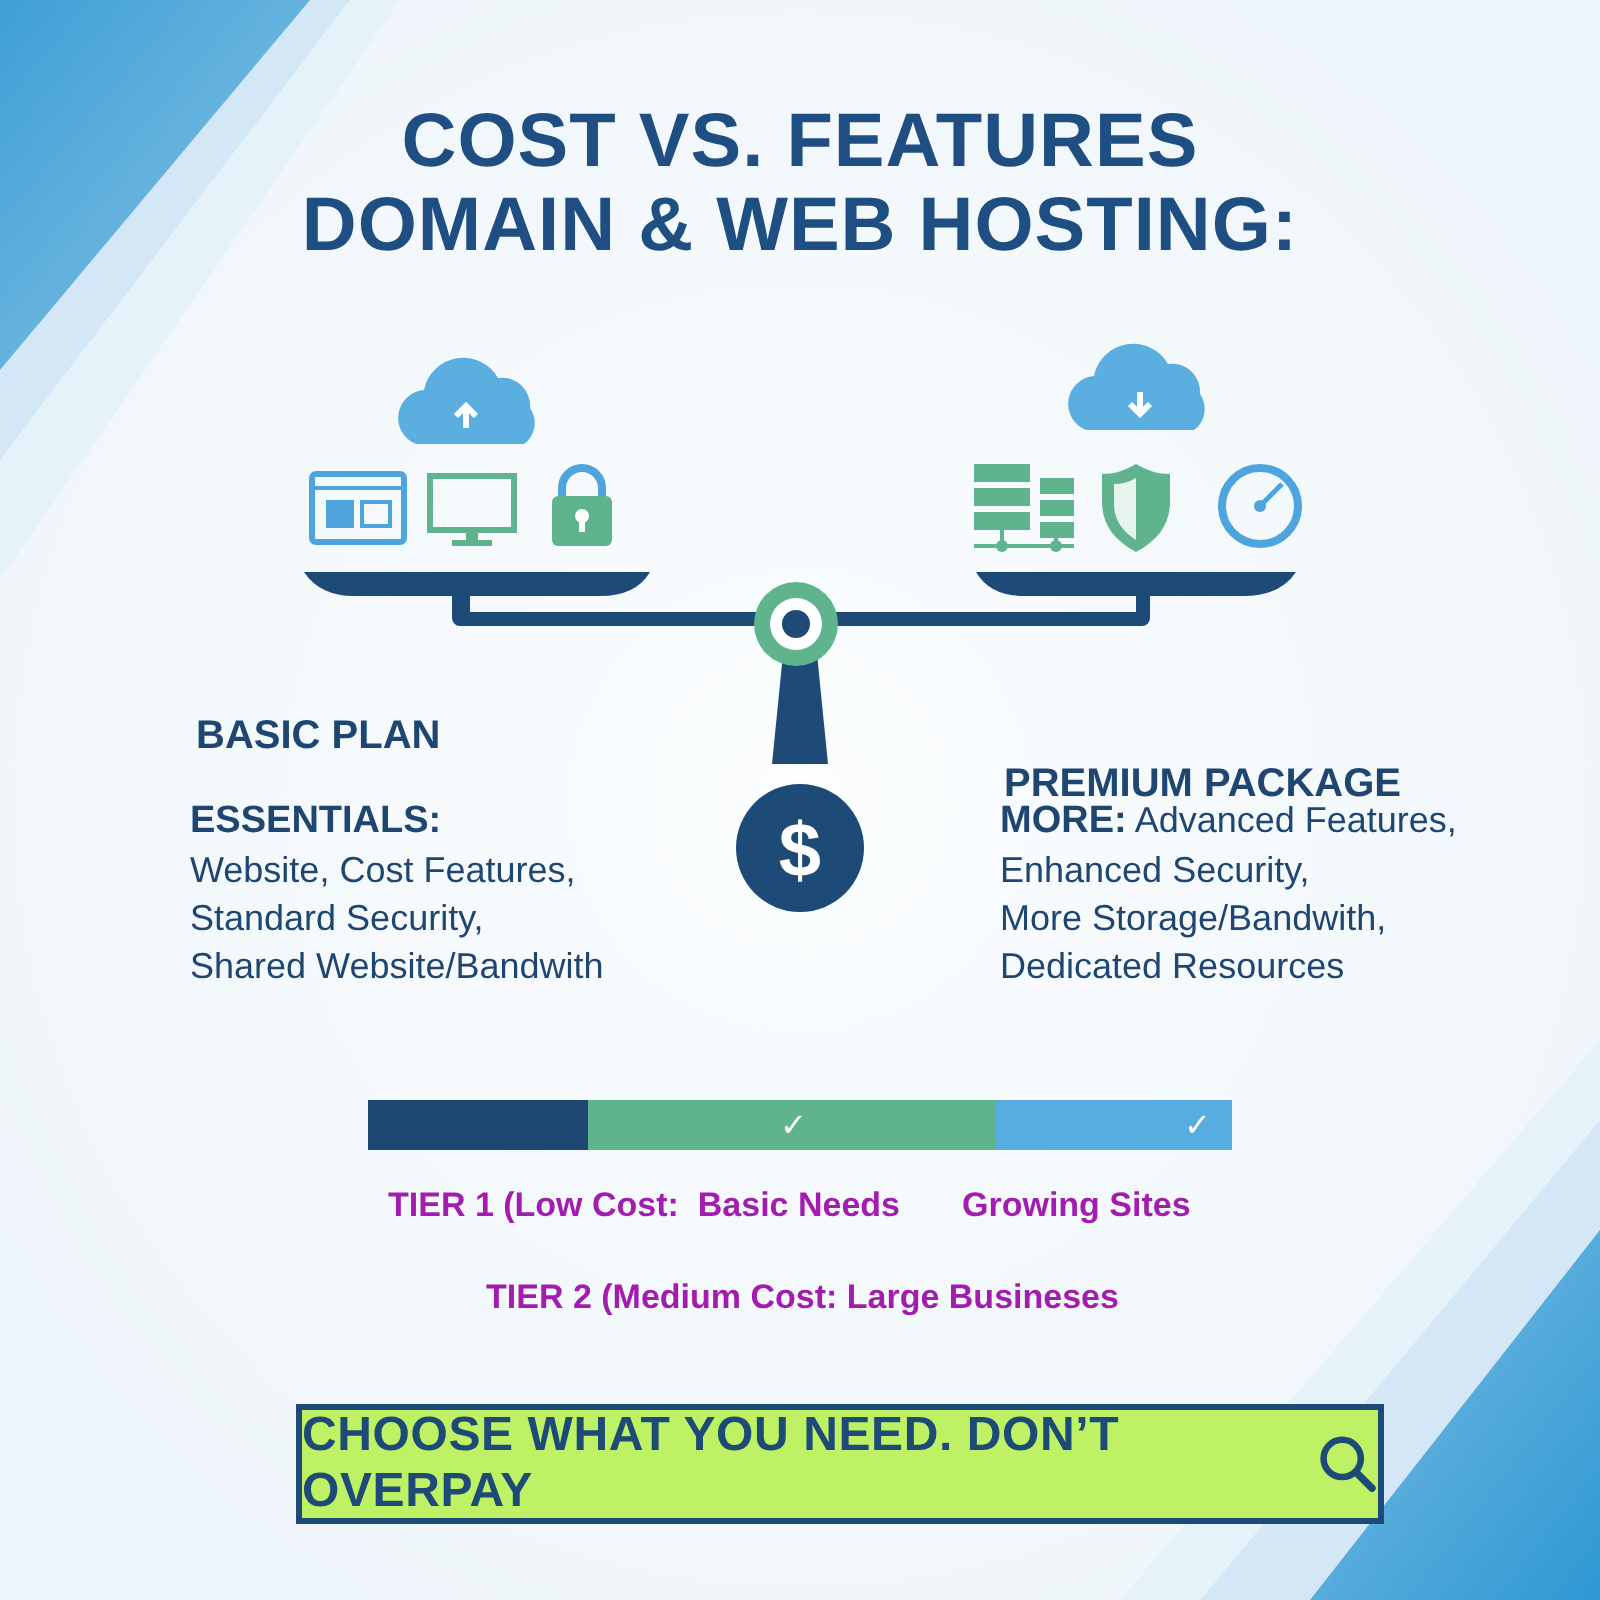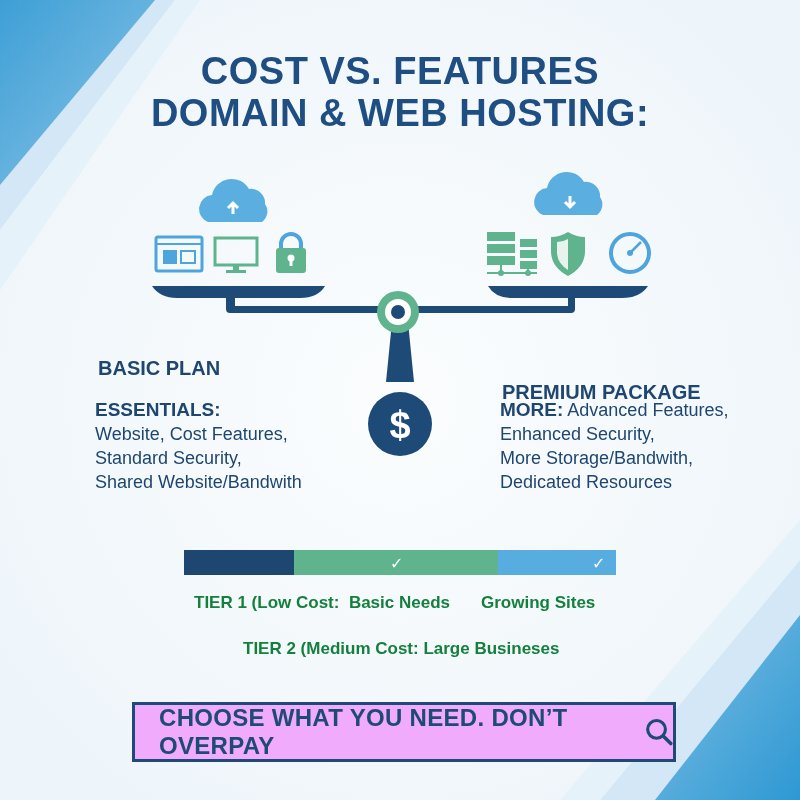--- a/index.html
+++ b/index.html
@@ -27,26 +27,26 @@
   .plan-body b { font-weight: bold; font-size: 19px; }
   .tier-bar {
     position: absolute; left: 184px; top: 550px; width: 432px; height: 25px; display: flex;
   }
   .tier-seg { height: 100%; position: relative; }
   .check {
     position: absolute; top: 50%; transform: translateY(-50%);
     color: #ffffff; font-size: 16px; font-weight: bold;
   }
   .tier-label {
-    position: absolute; font-weight: bold; font-size: 17px; color: #15803d; white-space: pre;
+    position: absolute; font-weight: bold; font-size: 17px; color: #a21caf; white-space: pre;
   }
   .cta {
-    position: absolute; left: 132px; top: 702px; width: 544px; height: 60px;
-    background: #f0abfc; border: 3px solid #1e4a77;
-    display: flex; align-items: center; justify-content: center; gap: 14px; padding-left: 24px;
+    position: absolute; left: 148px; top: 702px; width: 544px; height: 60px;
+    background: #bef264; border: 3px solid #1e4a77;
+    display: flex; align-items: center; justify-content: center; gap: 14px;
   }
   .cta-text { font-weight: bold; font-size: 24px; color: #1e4a77; letter-spacing: 0.3px; }
 </style>
 </head>
 <body>
 
 <svg class="bg-layer" viewBox="0 0 800 800">
   <defs>
     <linearGradient id="tl" x1="0" y1="0" x2="1" y2="1">
       <stop offset="0" stop-color="#3e9fd6"></stop>

